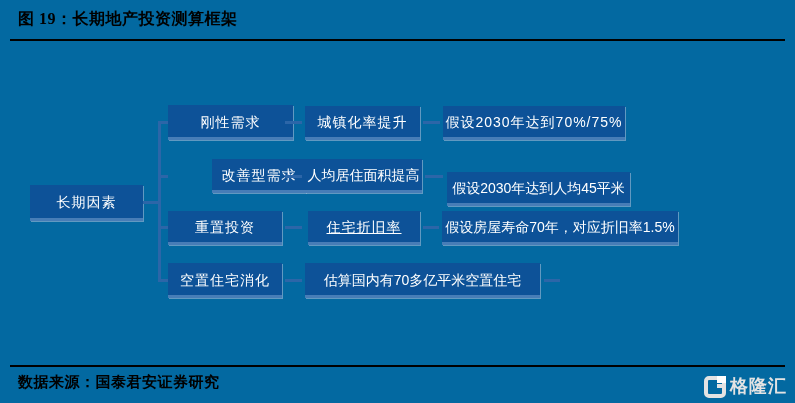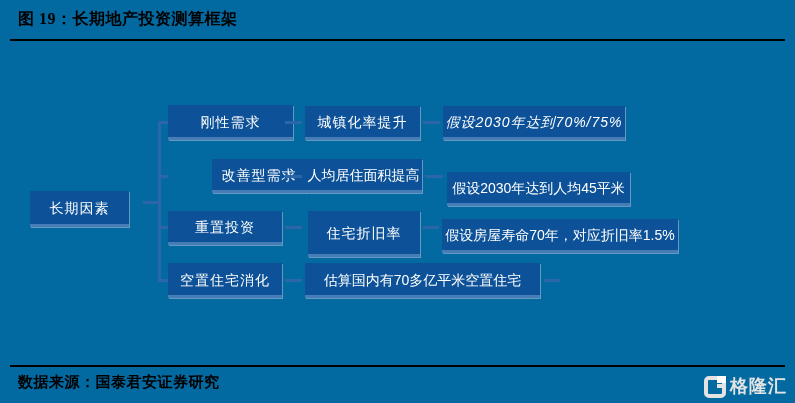--- a/index.html
+++ b/index.html
@@ -24,30 +24,30 @@
   }
   
   .node {
     position:absolute; box-sizing:border-box;
     background:#0d5298;
     box-shadow: inset 0 -3px 0 rgba(120,160,210,0.55), 1px 1px 0 rgba(160,185,215,0.6);
     color:#ffffff; font-size:14px;
     display:flex; align-items:center; justify-content:center;
     text-align:center; white-space:nowrap; letter-spacing:1px;
   }
-  .root  { left:30px;  top:191px; width:99px; height:36px; }
+  .root  { left:30px;  top:185px; width:113px; height:36px; }
   .r1c1  { left:168px; top:105px; width:125px; height:35px; }
   .r1c2  { left:305px; top:106px; width:115px; height:34px;text-align:center; }
-  .r1c3  { left:443px; top:106px; width:182px; height:34px;font-style:italic; }
+  .r1c3  { left:443px; top:106px; width:182px; height:34px; }
   .r2c1  { left:168px; top:159px; width:94px; height:34px;margin-left:44px; }
   .r2c2  { left:305px; top:159px; width:117px; height:34px; letter-spacing:0; }
   .r2c3  { left:447px; top:172px; width:183px; height:34px; letter-spacing:0; }
   .r3c1  { left:168px; top:211px; width:114px; height:34px; }
-  .r3c2  { left:308px; top:211px; width:112px; height:46px; }
-  .r3c3  { left:442px; top:219px; width:236px; height:34px; letter-spacing:0; }
+  .r3c2  { left:308px; top:211px; width:112px; height:34px;text-decoration:underline; }
+  .r3c3  { left:442px; top:211px; width:236px; height:34px; letter-spacing:0; }
   .r4c1  { left:168px; top:263px; width:114px; height:35px; }
   .r4c2  { left:305px; top:263px; width:235px; height:35px; letter-spacing:0; }
   .r4c3  { left:563px; top:263px; width:197px; height:35px; letter-spacing:0; }
   
   .conn { position:absolute; background:#2c66a8; }
   .h { height:3px; }
   .v { width:3px; }
   .stem   { left:143px; top:201px; width:15px; }
   .brace  { left:158px; top:121px; height:161px; }
   .stub1  { left:158px; top:121px; width:10px; }

